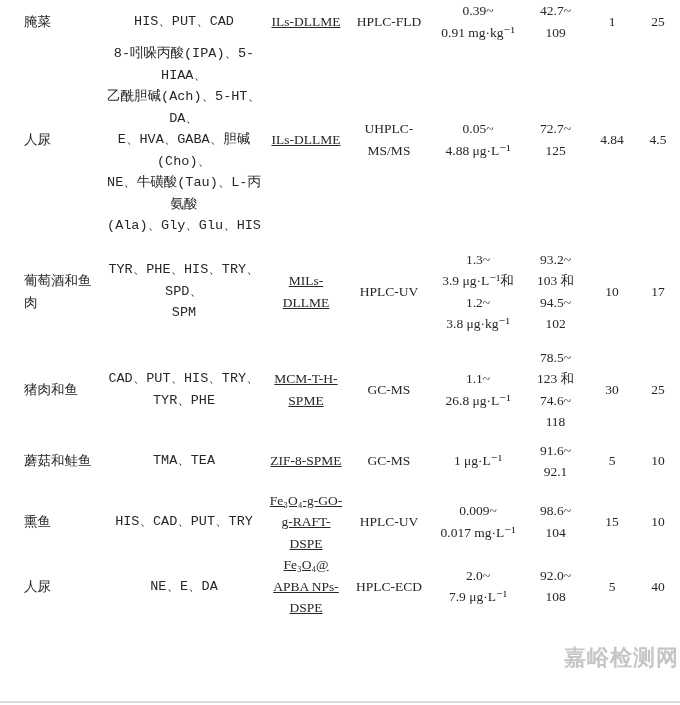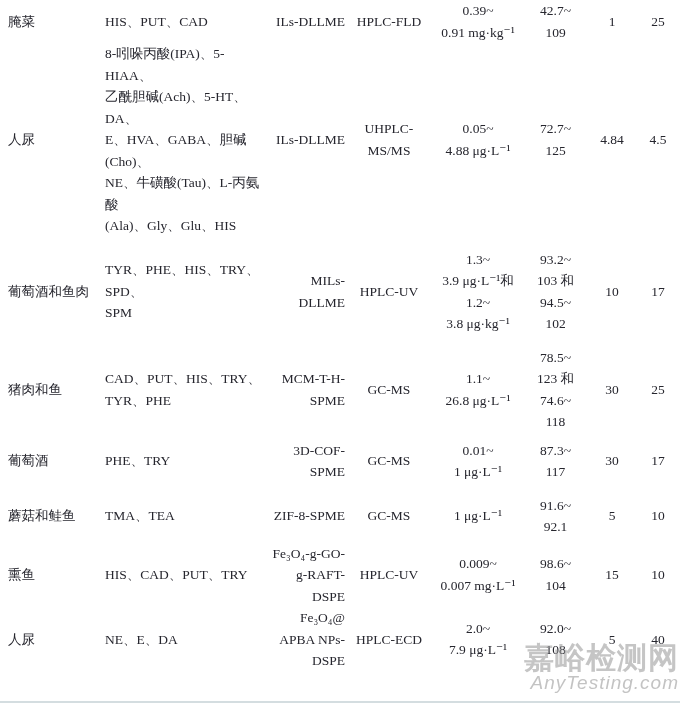--- a/index.html
+++ b/index.html
@@ -16,23 +16,23 @@
     word-break:break-word;
   }
   col.c1{width:100px}
   col.c2{width:163px}
   col.c3{width:82px}
   col.c4{width:88px}
   col.c5{width:90px}
   col.c6{width:65px}
   col.c7{width:48px}
   col.c8{width:44px}
-  td:nth-child(1){padding-left:8px;text-align:left;margin-top:44px;}
-  td:nth-child(2){padding-left:5px;text-align:left;}
-  td:nth-child(3){padding-left:4px;text-align:right;}
+  td:nth-child(1){padding-left:24px;text-align:left;margin-top:44px;}
+  td:nth-child(2){padding-left:5px;text-align:center;font-family:Liberation Mono, monospace;}
+  td:nth-child(3){padding-left:4px;text-align:center;text-decoration:underline;}
   td:nth-child(4),td:nth-child(5),td:nth-child(6),
   td:nth-child(7),td:nth-child(8){text-align:center;}
   tr:nth-child(1){height:40px}
   tr:nth-child(2){height:113px}
   tr:nth-child(3){height:110px}
   tr:nth-child(4){height:47px}
   tr:nth-child(5){height:57px}
   tr:nth-child(6){height:53px}
   tr:nth-child(7){height:45px}
   tr:nth-child(8){height:46px}
@@ -42,21 +42,21 @@
   .bottom-rule{
     position:absolute;left:0;width:680px;top:701px;height:0;
     border-top:2px solid #d4dde0;
   }
   .watermark{
     position:absolute;right:1px;top:642px;text-align:right;
     pointer-events:none;z-index:5;
   }
   .wm-cn{
     font-family:"Liberation Sans","DejaVu Sans",sans-serif;
-    font-weight:bold;font-size:30px;line-height:32px;letter-spacing:1px;
+    font-weight:bold;font-size:22px;line-height:32px;letter-spacing:1px;
     color:rgba(150,150,150,0.55);
   }
   .wm-en{
     font-family:"Liberation Sans","DejaVu Sans",sans-serif;
     font-style:italic;font-size:19px;line-height:21px;letter-spacing:1px;
     color:rgba(155,155,155,0.6);margin-top:-2px;
   }
 </style>
 </head>
 <body>
@@ -128,52 +128,39 @@
         <td>GC-MS</td>
         <td>1.1~
 26.8 μg·L⁻¹</td>
         <td>78.5~
 123 和 74.6~
 118</td>
         <td>30</td>
         <td>25</td>
       </tr>
       <tr>
-        <td>葡萄酒</td>
-        <td>PHE、TRY</td>
-        <td>3D-COF-
-SPME</td>
-        <td>GC-MS</td>
-        <td>0.01~
-1 μg·L⁻¹</td>
-        <td>87.3~
-117</td>
-        <td>30</td>
-        <td>17</td>
-      </tr>
-      <tr>
         <td>蘑菇和鲑鱼</td>
         <td>TMA、TEA</td>
         <td>ZIF-8-SPME</td>
         <td>GC-MS</td>
         <td>1 μg·L⁻¹</td>
         <td>91.6~
 92.1</td>
         <td>5</td>
         <td>10</td>
       </tr>
       <tr>
         <td>熏鱼</td>
         <td>HIS、CAD、PUT、TRY</td>
         <td>Fe₃O₄-g-GO-
 g-RAFT-
 DSPE</td>
         <td>HPLC-UV</td>
         <td>0.009~
-0.007 mg·L⁻¹</td>
+0.017 mg·L⁻¹</td>
         <td>98.6~
 104</td>
         <td>15</td>
         <td>10</td>
       </tr>
       <tr>
         <td>人尿</td>
         <td>NE、E、DA</td>
         <td>Fe₃O₄@
 APBA NPs-
@@ -186,14 +173,13 @@
         <td>5</td>
         <td>40</td>
       </tr>
     </tbody>
 </table>
 
 <div class="bottom-rule"></div>
 
 <div class="watermark">
   <div class="wm-cn">嘉峪检测网</div>
-  <div class="wm-en">AnyTesting.com</div>
 </div>
 
 </body></html>

